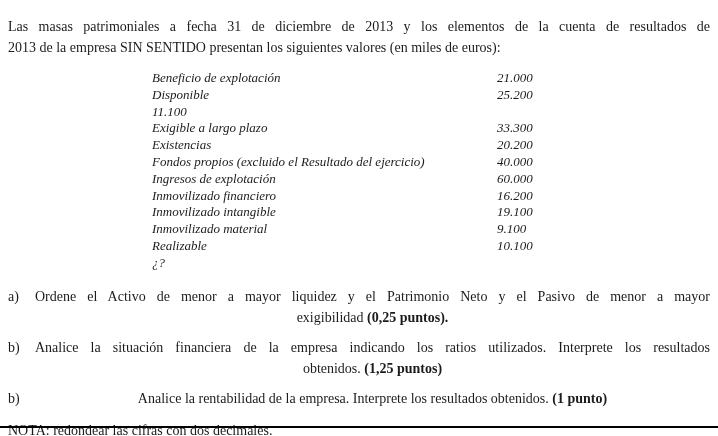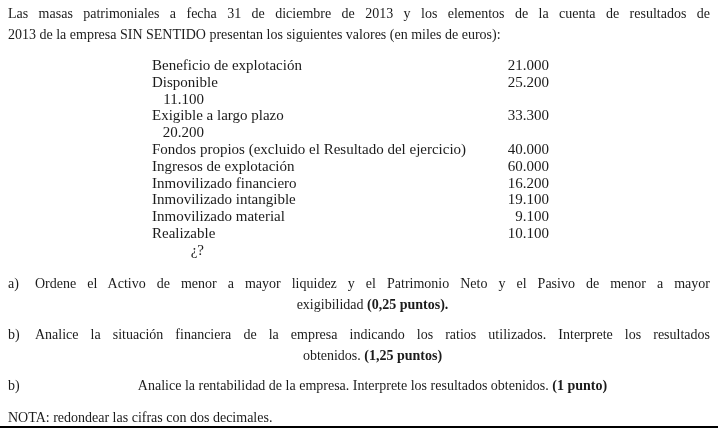--- a/index.html
+++ b/index.html
@@ -7,37 +7,38 @@
     width: 718px; height: 436px;
     position: relative;
     background: #ffffff;
     overflow: hidden;
     font-family: "Liberation Serif", "DejaVu Serif", serif;
     color: #1b1b1b;
     font-size: 14px;
     -webkit-font-smoothing: antialiased;
   }
   .intro {
-    padding: 3px 8px 0 8px;
+    padding: 16px 8px 0 8px;
     line-height: 21px;
   }
   .jline {
     text-align: justify;
     text-align-last: justify;
   }
   .jline:empty { display: none; }
   .vlist {
     margin: 12px 0 0 152px;
     width: 397px;
-    font-size: 15px;
+    font-size: 13px;
     line-height: 16.8px;
+    font-style: italic;
   }
   .vrow { display: flex; }
   .rlabel { flex: 1 1 auto; white-space: nowrap; }
-  .rvalue { flex: 0 0 auto; min-width: 52px; text-align: right; }
+  .rvalue { flex: 0 0 auto; min-width: 52px; text-align: left; }
   .questions { margin: 14px 8px 0 8px; }
   .question {
     display: flex;
     line-height: 21px;
     margin-bottom: 9px;
   }
   .qmarker { flex: 0 0 27px; width: 27px; }
   .qbody { flex: 1 1 auto; }
   .qlast { text-align: center; }
   .points { font-weight: bold; }
@@ -67,20 +68,21 @@
     <span class="rvalue">25.200</span>
   </div>
   <div class="vrow">
     <span class="rvalue">11.100</span>
   </div>
   <div class="vrow">
     <span class="rlabel">Exigible a largo plazo</span>
     <span class="rvalue">33.300</span>
   </div>
   <div class="vrow">
+    <span class="rlabel">Existencias</span>
     <span class="rvalue">20.200</span>
   </div>
   <div class="vrow">
     <span class="rlabel">Fondos propios (excluido el Resultado del ejercicio)</span>
     <span class="rvalue">40.000</span>
   </div>
   <div class="vrow">
     <span class="rlabel">Ingresos de explotación</span>
     <span class="rvalue">60.000</span>
   </div>

